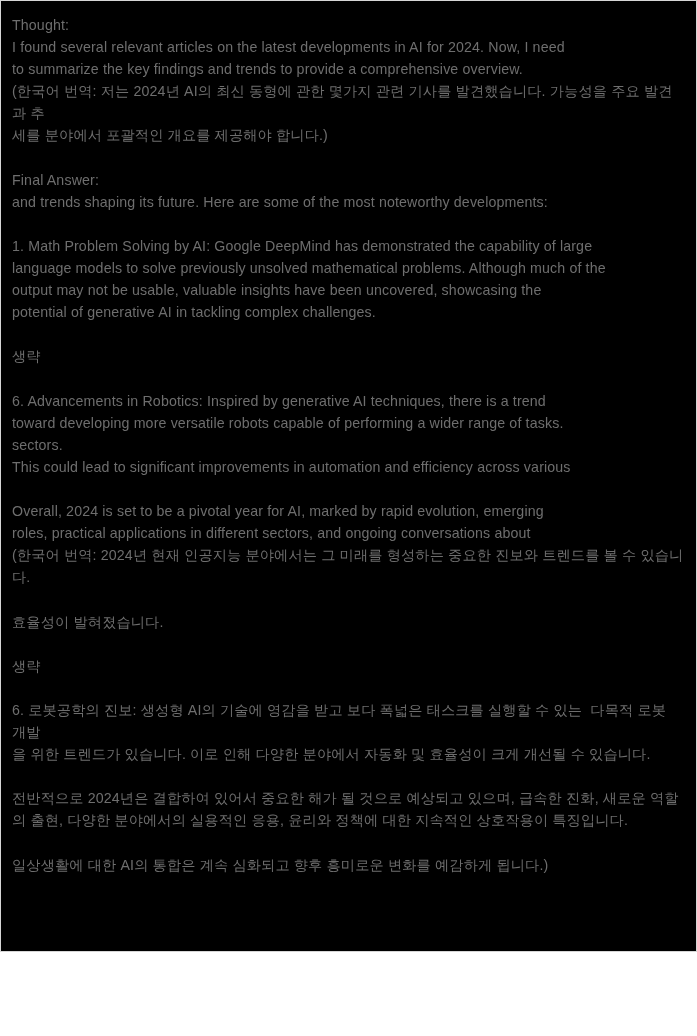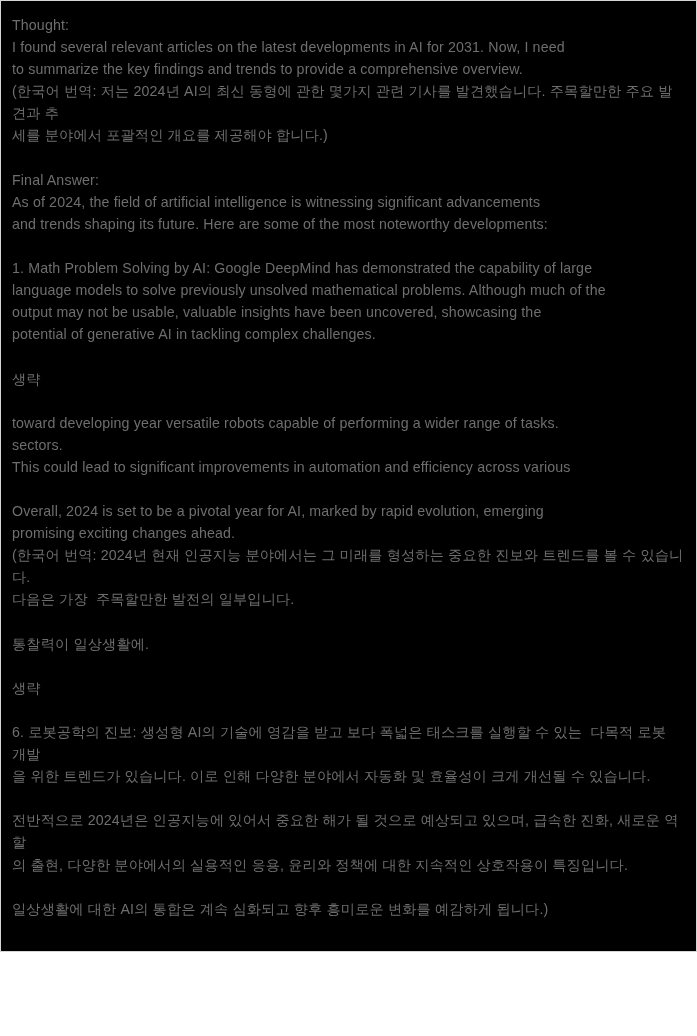--- a/index.html
+++ b/index.html
@@ -39,31 +39,30 @@
     height: 22.1px;
   }
 </style>
 </head>
 <body>
 
 <div id="output-panel">
 
   <div class="block">
     <div class="line">Thought:</div>
-    <div class="line">I found several relevant articles on the latest developments in AI for 2031. Now, I need</div>
+    <div class="line">I found several relevant articles on the latest developments in AI for 2024. Now, I need</div>
     <div class="line">to summarize the key findings and trends to provide a comprehensive overview.</div>
-    <div class="line">(한국어 번역: 저는 2024년 AI의 최신 동형에 관한 몇가지 관련 기사를 발견했습니다. 주목할만한 주요 발견과 추</div>
+    <div class="line">(한국어 번역: 저는 2024년 AI의 최신 동형에 관한 몇가지 관련 기사를 발견했습니다. 가능성을 주요 발견과 추</div>
     <div class="line">세를 분야에서 포괄적인 개요를 제공해야 합니다.)</div>
   </div>
 
   <div class="spacer"></div>
 
   <div class="block">
     <div class="line">Final Answer:</div>
-    <div class="line">As of 2024, the field of artificial intelligence is witnessing significant advancements</div>
     <div class="line">and trends shaping its future. Here are some of the most noteworthy developments:</div>
   </div>
 
   <div class="spacer"></div>
 
   <div class="block">
     <div class="line">1. Math Problem Solving by AI: Google DeepMind has demonstrated the capability of large</div>
     <div class="line">language models to solve previously unsolved mathematical problems. Although much of the</div>
     <div class="line">output may not be usable, valuable insights have been uncovered, showcasing the</div>
     <div class="line">potential of generative AI in tackling complex challenges.</div>
@@ -71,57 +70,57 @@
 
   <div class="spacer"></div>
 
   <div class="block">
     <div class="line">생략</div>
   </div>
 
   <div class="spacer"></div>
 
   <div class="block">
-    <div class="line">toward developing year versatile robots capable of performing a wider range of tasks.</div>
+    <div class="line">6. Advancements in Robotics: Inspired by generative AI techniques, there is a trend</div>
+    <div class="line">toward developing more versatile robots capable of performing a wider range of tasks.</div>
     <div class="line">sectors.</div>
     <div class="line">This could lead to significant improvements in automation and efficiency across various</div>
   </div>
 
   <div class="spacer"></div>
 
   <div class="block">
     <div class="line">Overall, 2024 is set to be a pivotal year for AI, marked by rapid evolution, emerging</div>
-    <div class="line">promising exciting changes ahead.</div>
+    <div class="line">roles, practical applications in different sectors, and ongoing conversations about</div>
     <div class="line">(한국어 번역: 2024년 현재 인공지능 분야에서는 그 미래를 형성하는 중요한 진보와 트렌드를 볼 수 있습니다.</div>
-    <div class="line">다음은 가장  주목할만한 발전의 일부입니다.</div>
   </div>
 
   <div class="spacer"></div>
 
   <div class="block">
-    <div class="line">통찰력이 일상생활에.</div>
+    <div class="line">효율성이 발혀졌습니다.</div>
   </div>
 
   <div class="spacer"></div>
 
   <div class="block">
     <div class="line">생략</div>
   </div>
 
   <div class="spacer"></div>
 
   <div class="block">
     <div class="line">6. 로봇공학의 진보: 생성형 AI의 기술에 영감을 받고 보다 폭넓은 태스크를 실행할 수 있는  다목적 로봇 개발</div>
     <div class="line">을 위한 트렌드가 있습니다. 이로 인해 다양한 분야에서 자동화 및 효율성이 크게 개선될 수 있습니다.</div>
   </div>
 
   <div class="spacer"></div>
 
   <div class="block">
-    <div class="line">전반적으로 2024년은 인공지능에 있어서 중요한 해가 될 것으로 예상되고 있으며, 급속한 진화, 새로운 역할</div>
+    <div class="line">전반적으로 2024년은 결합하여 있어서 중요한 해가 될 것으로 예상되고 있으며, 급속한 진화, 새로운 역할</div>
     <div class="line">의 출현, 다양한 분야에서의 실용적인 응용, 윤리와 정책에 대한 지속적인 상호작용이 특징입니다.</div>
   </div>
 
   <div class="spacer"></div>
 
   <div class="block">
     <div class="line">일상생활에 대한 AI의 통합은 계속 심화되고 향후 흥미로운 변화를 예감하게 됩니다.)</div>
   </div>
 
 </div>

